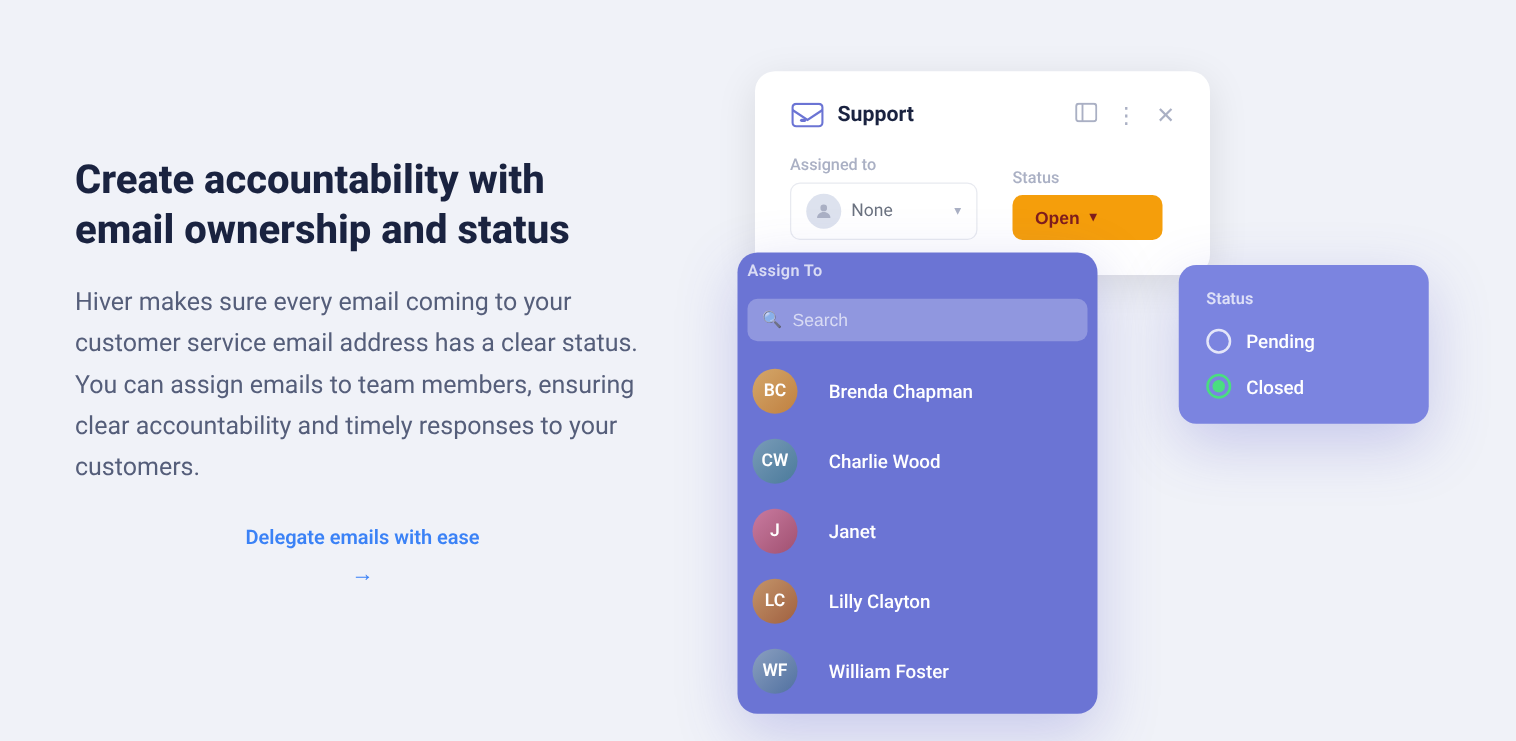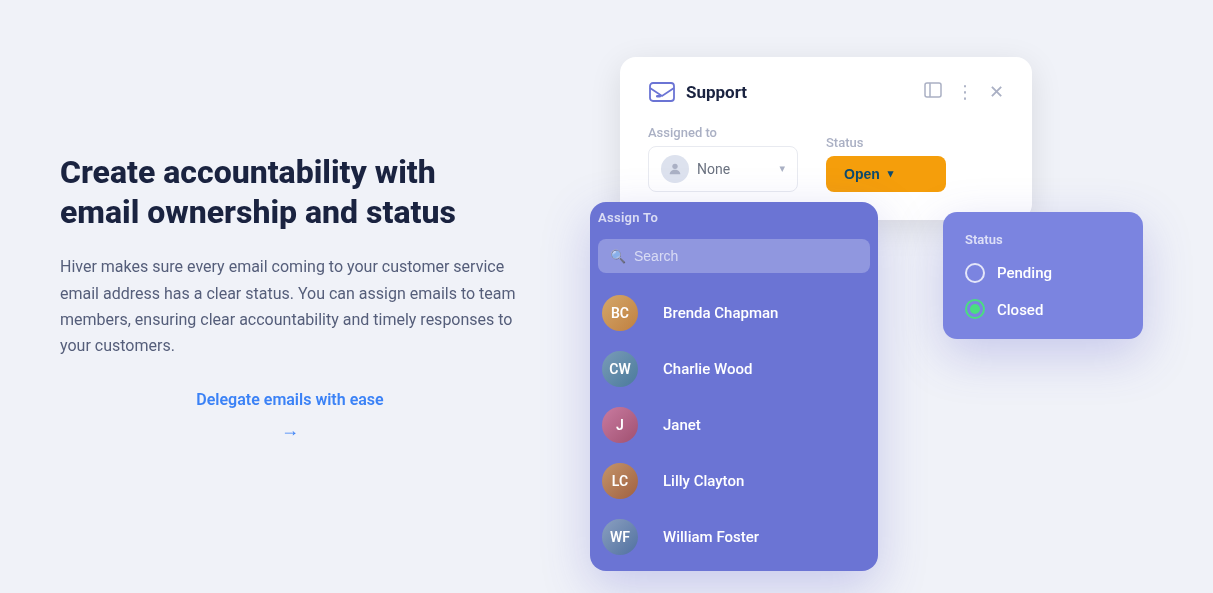--- a/index.html
+++ b/index.html
@@ -29,21 +29,21 @@
 
     .main-heading {
       font-size: 32px;
       font-weight: 800;
       color: #1a2340;
       line-height: 1.25;
       margin-bottom: 22px;
     }
 
     .description {
-      font-size: 16px;
+      font-size: 20px;
       color: #555e7a;
       line-height: 1.65;
       margin-bottom: 30px;
     }
 
     .cta-link {
       font-size: 16px;
       font-weight: 600;
       color: #3b82f6;
       display: flex;
@@ -65,24 +65,24 @@
       position: relative;
       height: 520px;
     }
 
     
     .support-card {
       background: #ffffff;
       border-radius: 16px;
       box-shadow: 0 8px 32px rgba(0,0,0,0.10);
       padding: 24px 28px 28px;
-      width: 412px;
+      width: 364px;
       position: absolute;
       top: 20px;
-      left: 60px;
+      left: 44px;
       z-index: 1;
     }
 
     .card-header {
       display: flex;
       align-items: center;
       justify-content: space-between;
       margin-bottom: 22px;
     }
 
@@ -166,21 +166,21 @@
       flex: 1;
     }
 
     .chevron-down {
       color: #aab0c4;
       font-size: 11px;
     }
 
     .status-btn {
       background: #f59e0b;
-      color: #0c4a6e;
+      color: #7f1d1d;
       border: none;
       border-radius: 8px;
       padding: 10px 18px;
       font-size: 14px;
       font-weight: 600;
       cursor: pointer;
       display: flex;
       align-items: center;
       gap: 8px;
       min-width: 120px;

